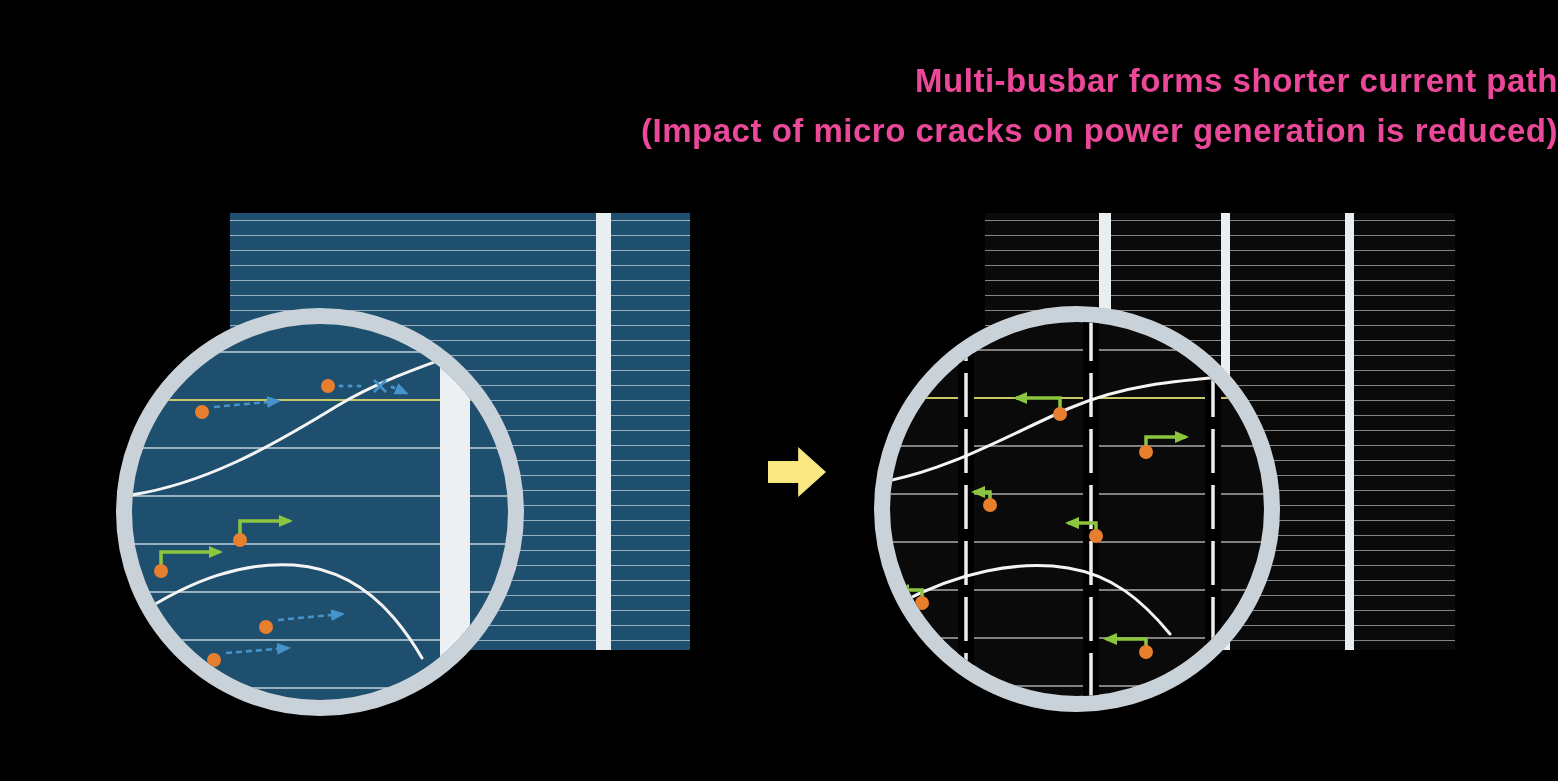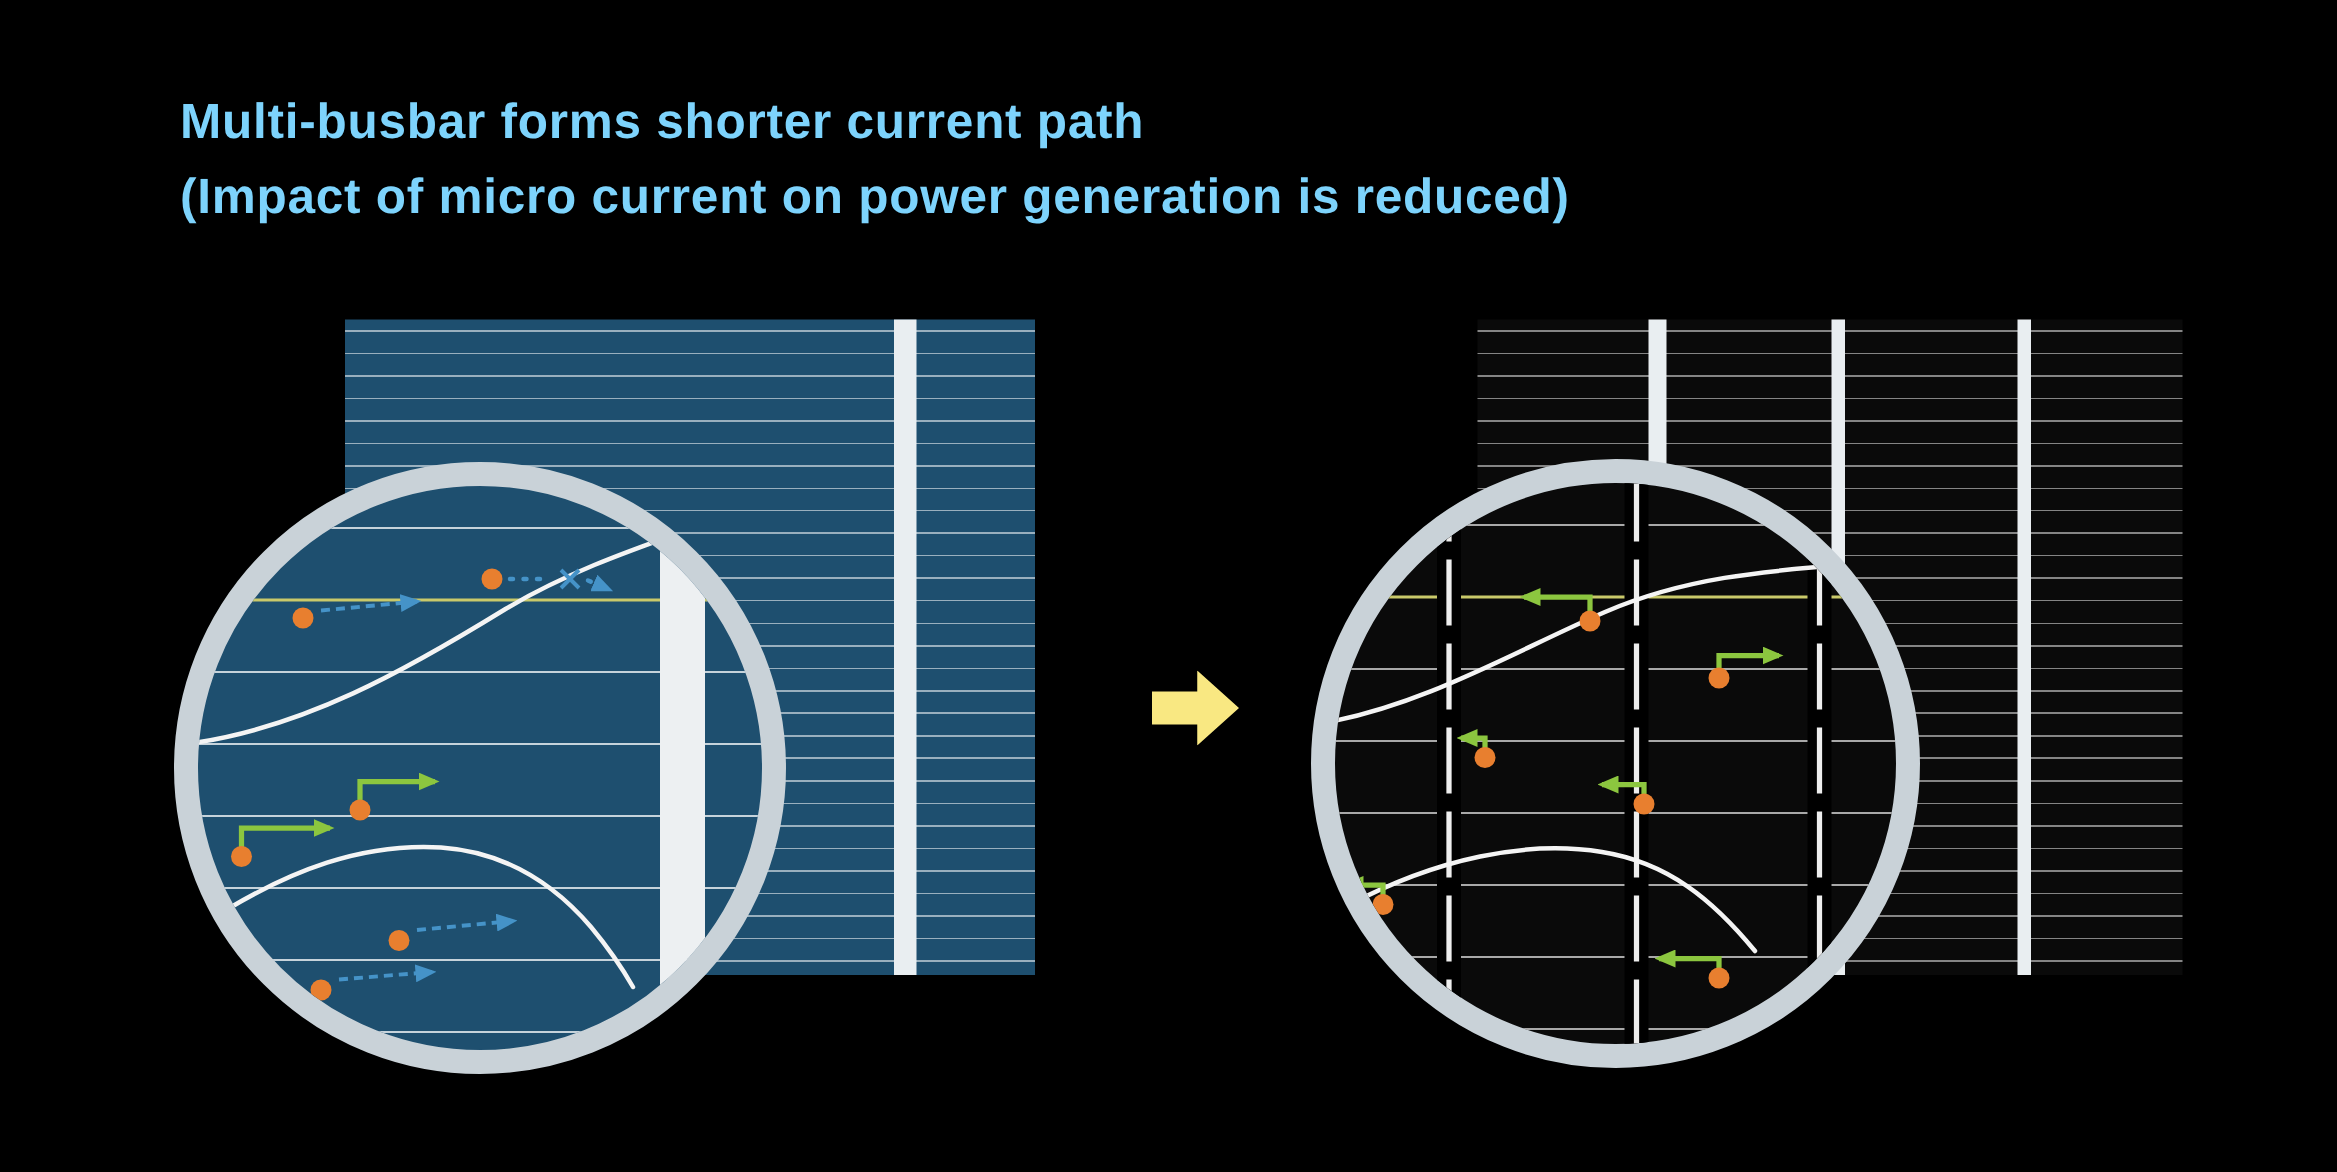--- a/index.html
+++ b/index.html
@@ -2,21 +2,21 @@
 <html><head>
 <meta charset="utf-8">
 <style>
   html,body{margin:0;padding:0;background:#000;}
   body{width:1558px;height:781px;position:relative;overflow:hidden;
        font-family:"Liberation Sans",sans-serif;}
   .stage{position:absolute;inset:0;}
 
   
   .title{position:absolute;top:56px;left:0;width:100%;box-sizing:border-box;
-         padding-left:120px;text-align:left;color:#7dd3fc;font-weight:700;
+         padding-left:72px;text-align:right;color:#ec4899;font-weight:700;
          font-size:33px;line-height:50px;letter-spacing:.5px;}
 
   
   .cell{position:absolute;}
   .cell-left{left:230px;top:213px;width:460px;height:437px;
     background-color:#1e4f6f;
     background-image:repeating-linear-gradient(180deg,
       transparent 0 7px, rgba(255,255,255,.55) 7px 8px, transparent 8px 15px);}
   .cell-right{left:985px;top:213px;width:470px;height:437px;
     background-color:#0a0a0a;
@@ -40,21 +40,21 @@
     background:#f9e882;
     clip-path:polygon(0 28%,52% 28%,52% 0,100% 50%,52% 100%,52% 72%,0 72%);}
 </style>
 </head>
 <body>
 
 <div class="stage">
 
   <div class="title">
     <div>Multi-busbar forms shorter current path</div>
-    <div>(Impact of micro current on power generation is reduced)</div>
+    <div>(Impact of micro cracks on power generation is reduced)</div>
   </div>
 
   <div class="cell cell-left">
     <div class="busbar"></div>
   </div>
 
   <div class="cell cell-right">
     <div class="busbar bb1"></div>
     <div class="busbar bb2"></div>
     <div class="busbar bb3"></div>

